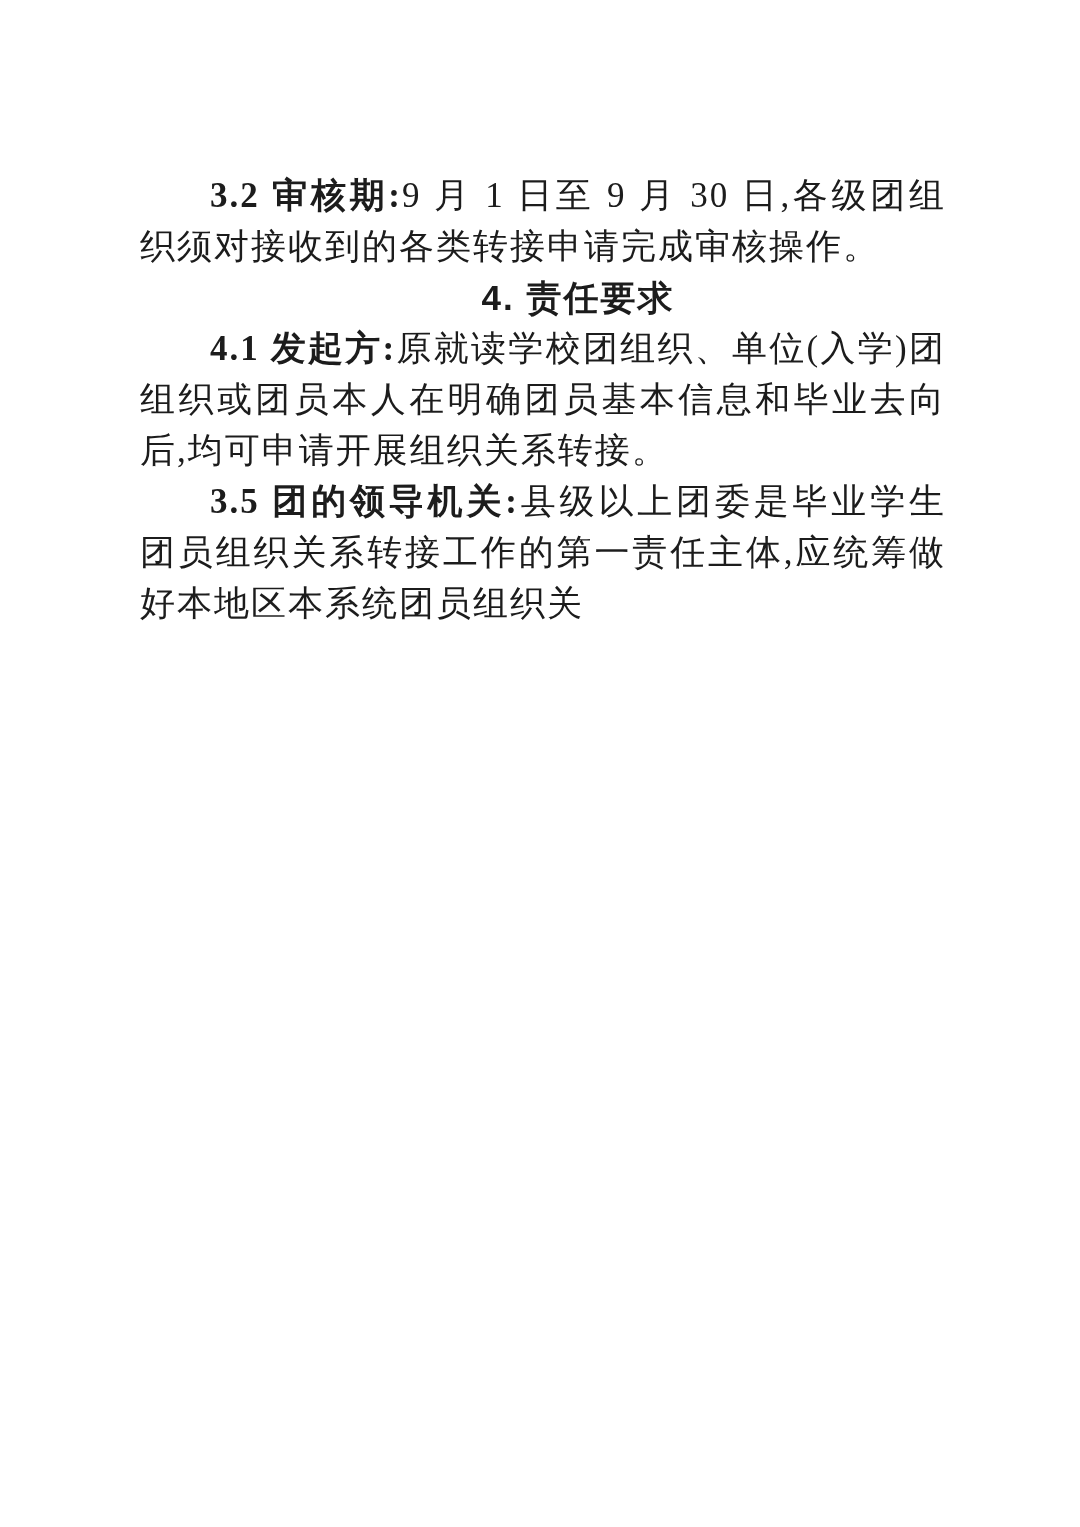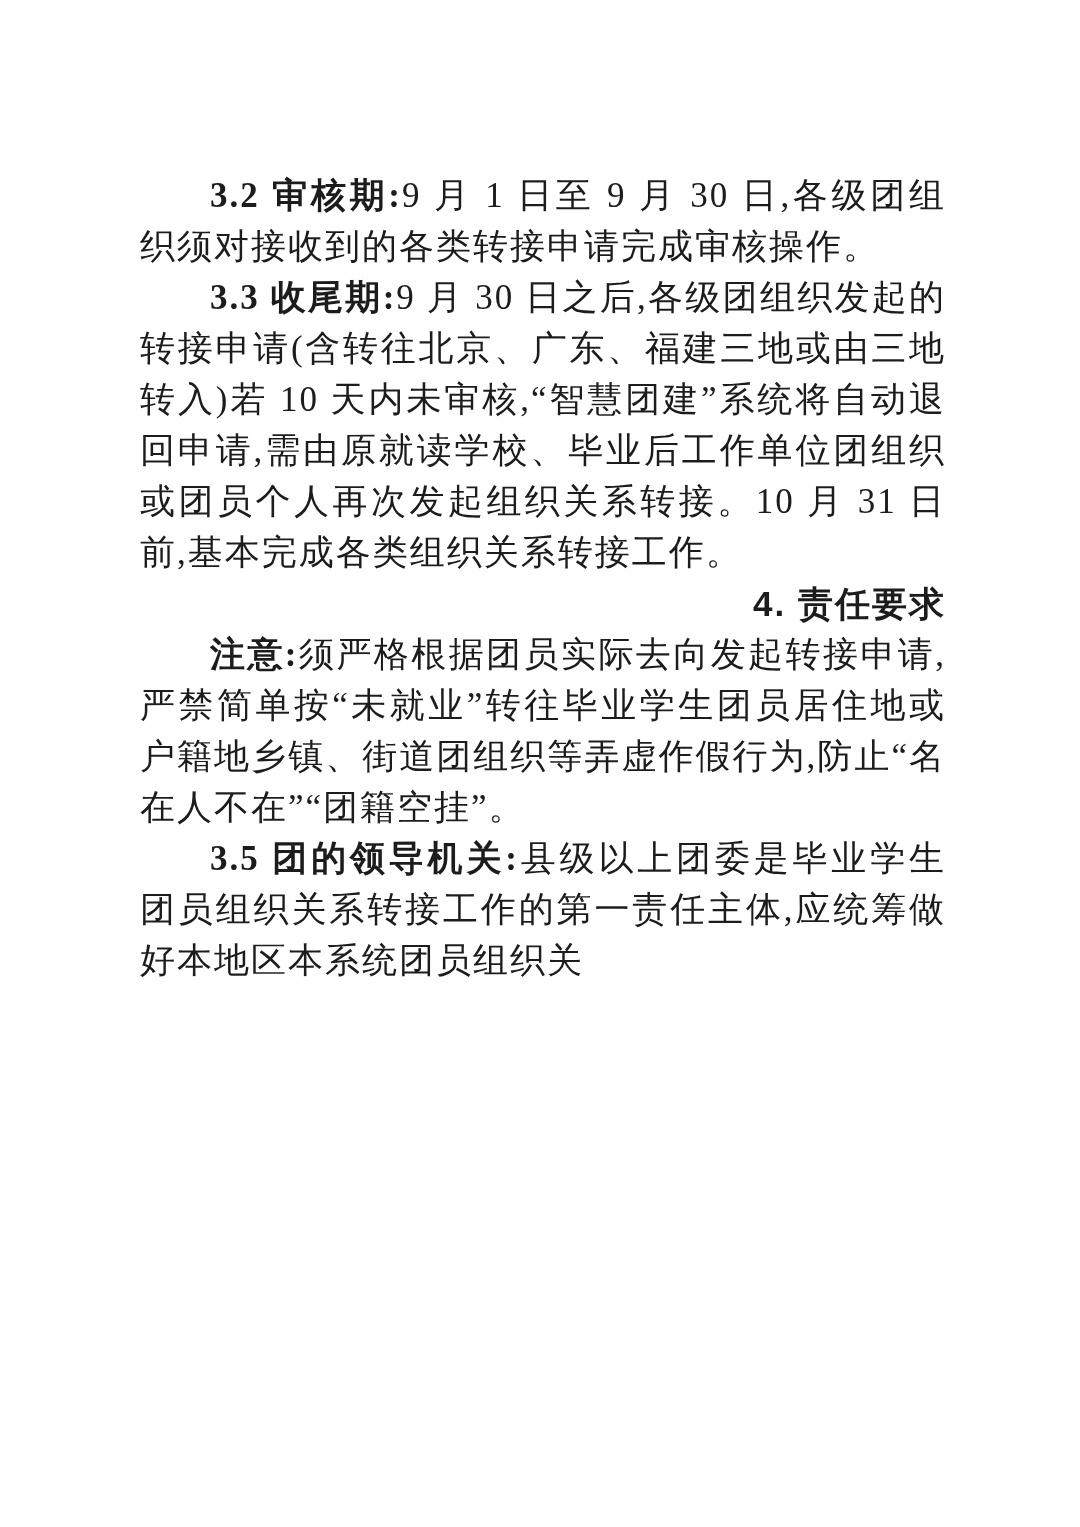--- a/index.html
+++ b/index.html
@@ -31,21 +31,21 @@
     text-align: justify;
     text-indent: 2em;
     font-family: "Liberation Serif", "DejaVu Serif", serif;
   }
   .para .lead {
     font-weight: bold;
   }
   .heading {
     font-weight: bold;
     font-family: "Liberation Sans", "DejaVu Sans", sans-serif;
-    text-align: right;
+    text-align: center;
   }
   .page-number {
     position: absolute;
     left: 0;
     top: 1408px;
     width: 100%;
     text-align: center;
     font-size: 26px;
     letter-spacing: 4px;
     color: #222222;
@@ -53,26 +53,25 @@
   }
 </style>
 </head>
 <body>
 
 <div class="page">
   <div class="content">
 
     <p class="para"><span class="lead">3.2 审核期:</span><span>9 月 1 日至 9 月 30 日,各级团组织须对接收到的各类转接申请完成审核操作。</span></p>
 
-    <p class="para"><span class="lead">3.3 收尾期:</span><span>9 月 30 日之后,各级团组织发起的转接申请(含转往北京、广东、福建三地或由三地转入)若 10 天内未审核,“智慧团建”系统将自动退回申请,需由原就读学校、毕业后工作单位团组织或团员个人再次发起组织关系转接。10 月 31 日前,基本完成各类组织关系转接工作。</span></p>
 
     <p class="para heading"><span>4. 责任要求</span></p>
 
+    <p class="para"><span class="lead">4.1 发起方:</span><span>原就读学校团组织、单位(入学)团组织或团员本人在明确团员基本信息和毕业去向后,均可申请开展组织关系转接。</span></p>
 
-    <p class="para"><span class="lead">注意:</span><span>须严格根据团员实际去向发起转接申请,严禁简单按“未就业”转往毕业学生团员居住地或户籍地乡镇、街道团组织等弄虚作假行为,防止“名在人不在”“团籍空挂”。</span></p>
 
 
     <p class="para"><span class="lead">3.5 团的领导机关:</span><span>县级以上团委是毕业学生团员组织关系转接工作的第一责任主体,应统筹做好本地区本系统团员组织关</span></p>
 
   </div>
 
   <div class="page-number">- 3 -</div>
 </div>
 
 </body></html>

